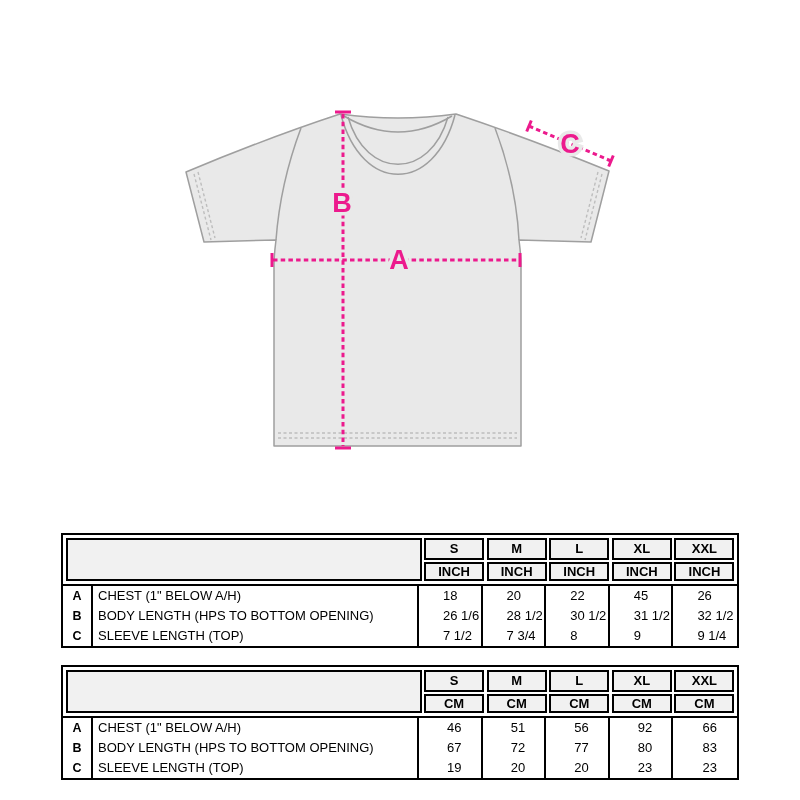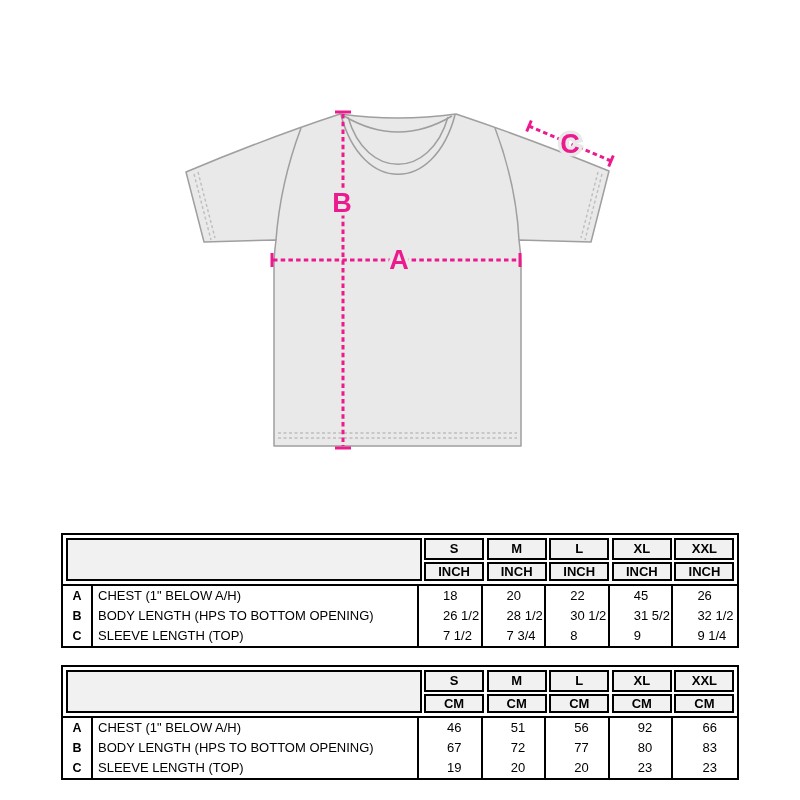--- a/index.html
+++ b/index.html
@@ -120,24 +120,24 @@
         <div class="cell desc">CHEST (1" BELOW A/H)</div>
         <div class="cell val">18</div>
         <div class="cell val">20</div>
         <div class="cell val">22</div>
         <div class="cell val">45</div>
         <div class="cell val last">26</div>
       </div>
       <div class="trow">
         <div class="cell letter">B</div>
         <div class="cell desc">BODY LENGTH (HPS TO BOTTOM OPENING)</div>
-        <div class="cell val">26 1/2</div>
+        <div class="cell val">26 1/6</div>
         <div class="cell val">28 1/2</div>
         <div class="cell val">30 1/2</div>
-        <div class="cell val">31 5/2</div>
+        <div class="cell val">31 1/2</div>
         <div class="cell val last">32 1/2</div>
       </div>
       <div class="trow">
         <div class="cell letter">C</div>
         <div class="cell desc">SLEEVE LENGTH (TOP)</div>
         <div class="cell val">7 1/2</div>
         <div class="cell val">7 3/4</div>
         <div class="cell val">8</div>
         <div class="cell val">9</div>
         <div class="cell val last">9 1/4</div>

